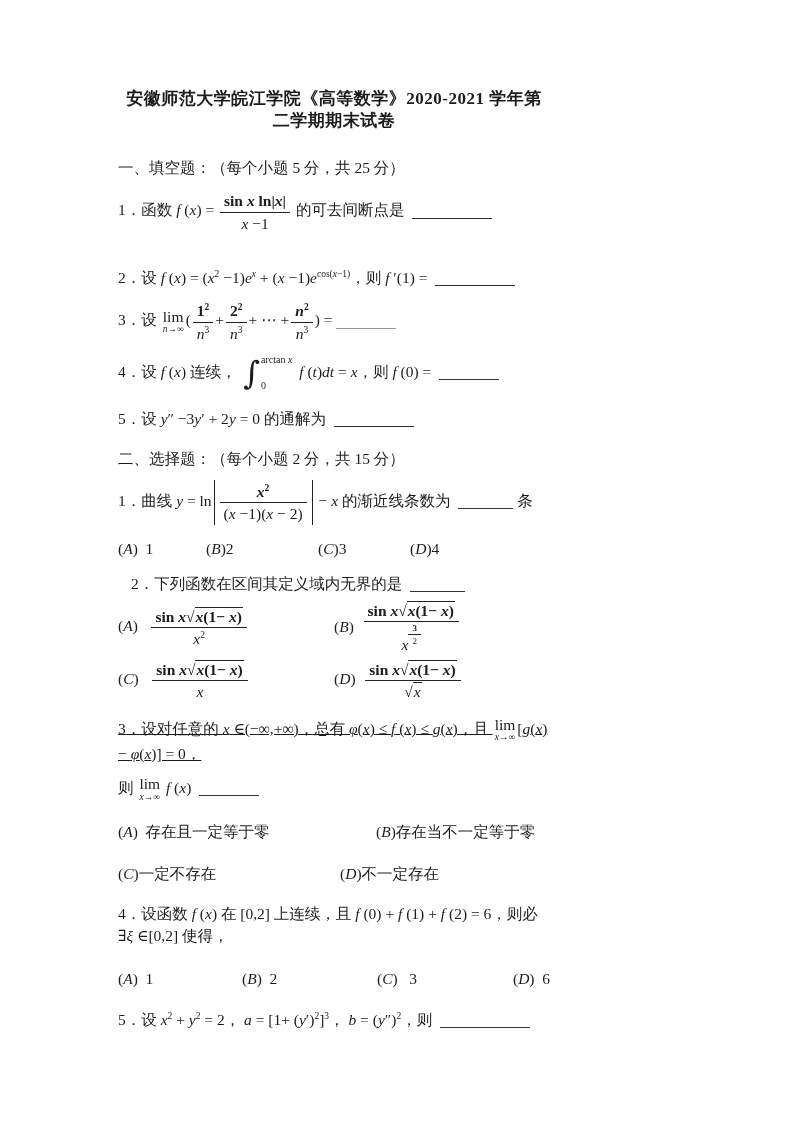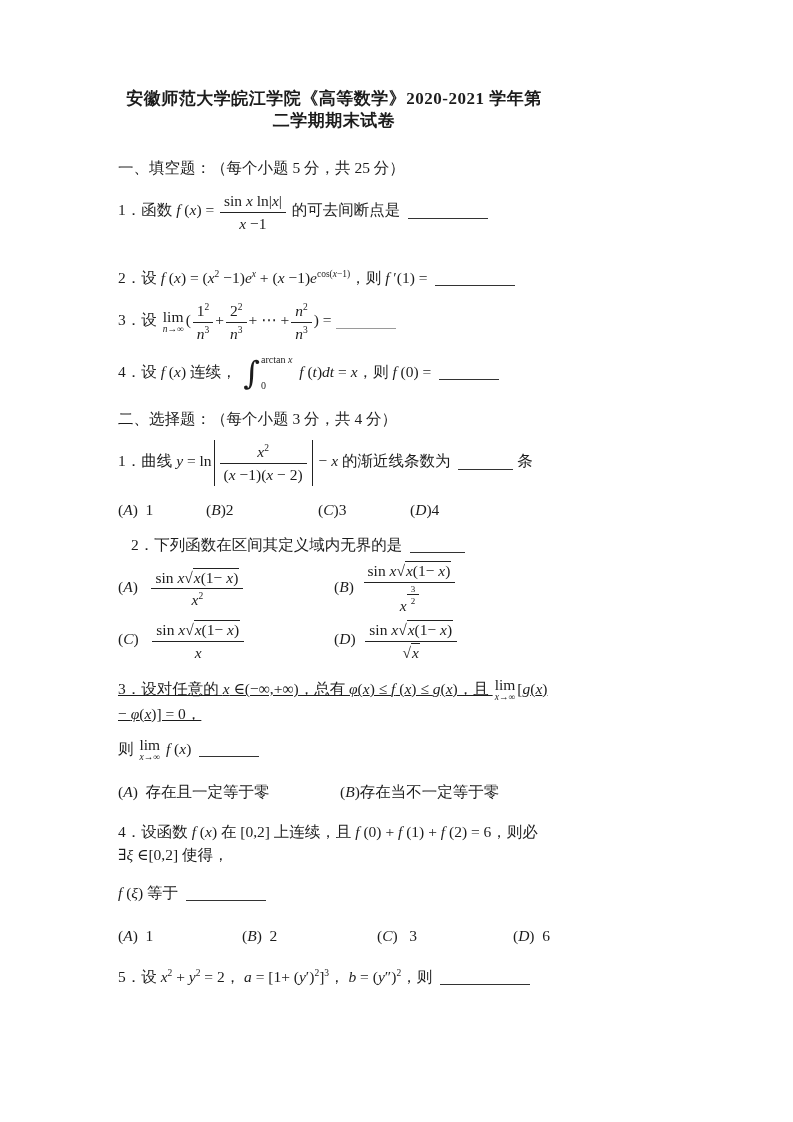--- a/index.html
+++ b/index.html
@@ -14,21 +14,21 @@
   .title {
     text-align:center; font-weight:bold; font-size:17px;
     letter-spacing:0.5px; margin-bottom:26px; line-height:1.3;
   }
   .sec-h { font-size:15.5px; margin:18px 0 6px 0; }
   .q { font-size:15.5px; line-height:1.45; }
   i { font-style:italic; }
   sup { font-size:9.5px; }
   
   .fr { display:inline-block; vertical-align:middle; text-align:center; line-height:1.25; margin:0 2px; }
-  .fr .n { display:block; border-bottom:1px solid #222; padding:0 4px 1px 4px; }
+  .fr .n { display:block; border-bottom:1px solid #222; padding:0 4px 1px 4px;font-weight:bold; }
   .fr .d { display:block; padding:1px 4px 0 4px; }
   
   .expfr { display:inline-block; vertical-align:7px; font-size:9px; line-height:1.15; text-align:center; }
   .expfr .n { display:block; border-bottom:0.8px solid #222; padding:0 1px; }
   .expfr .d { display:block; }
   
   .lim { display:inline-block; text-align:center; vertical-align:middle; line-height:1.05; margin:0 2px; }
   .lim .lt { display:block; font-size:15.5px; }
   .lim .lb { display:block; font-size:9.5px; }
   
@@ -48,21 +48,21 @@
   .m-q2 { margin:34px 0 0 0; }
   .m-q3 { margin:12px 0 0 0; }
   .m-q4 { margin:12px 0 0 0; }
   .m-q5 { margin:17px 0 0 0; }
   .m-c1 { margin:10px 0 0 0; }
   .m-c1o { margin:15px 0 0 0; }
   .m-c2 { margin:15px 0 0 13px; }
   .m-c2r { margin:5px 0 0 0; }
   .m-c3a { margin:15px 0 0 0;text-decoration:underline; }
   .m-c3b { margin:11px 0 0 0; }
-  .m-c3o1 { margin:19px 0 0 0; }
+  .m-c3o1 { margin:19px 0 0 0;gap:36px; }
   .m-c3o2 { margin:21px 0 0 0; }
   .m-c4a { margin:18px 0 0 0; }
   .m-c4b { margin:16px 0 0 0; }
   .m-c4o { margin:22px 0 0 0; }
   .m-c5 { margin:21px 0 0 0; }
   
   .optrow { display:flex; font-size:15.5px; align-items:center; }
   .optrow > span { display:inline-block; }
   .c1 .o1{width:88px} .c1 .o2{width:112px} .c1 .o3{width:92px}
   .c4 .o1{width:135px} .c4 .o2{width:147px} .c4 .o3{width:148px}
@@ -81,24 +81,25 @@
     <div class="q m-q1">1．函数 <i>f</i> (<i>x</i>) = <span class="fr"><span class="n">sin <i>x</i> ln<span>|</span><i>x</i><span>|</span></span><span class="d"><i>x</i> −1</span></span> 的可去间断点是 <span class="bl b80"></span></div>
     <div class="q m-q2">2．设 <i>f</i> (<i>x</i>) = (<i>x</i><sup>2</sup> −1)<i>e</i><sup><i>x</i></sup> + (<i>x</i> −1)<i>e</i><sup>cos(<i>x</i>−1)</sup>，则 <i>f</i> ′(1) = <span class="bl b80"></span></div>
     <div class="q m-q3">3．设 <span class="lim"><span class="lt">lim</span><span class="lb"><i>n</i>→∞</span></span>(<span class="fr"><span class="n">1<sup>2</sup></span><span class="d"><i>n</i><sup>3</sup></span></span>+<span class="fr"><span class="n">2<sup>2</sup></span><span class="d"><i>n</i><sup>3</sup></span></span>+ ⋯ +<span class="fr"><span class="n"><i>n</i><sup>2</sup></span><span class="d"><i>n</i><sup>3</sup></span></span>) =<span class="bl b60 gray"></span></div>
     <div class="q m-q4">4．设 <i>f</i> (<i>x</i>) 连续， <span class="iw">
           <span class="is">∫</span>
           <span class="il">
             <span class="hi">arctan <i>x</i></span>
             <span class="lo">0</span>
           </span>
         </span> <i>f</i> (<i>t</i>)<i>dt</i> = <i>x</i>，则 <i>f</i> (0) = <span class="bl b60"></span></div>
+    <div class="q m-q5">5．设  <i>y</i>″ −3<i>y</i>′ + 2<i>y</i> = 0 的通解为 <span class="bl b80"></span></div>
   </div>
 
   <div>
-    <div class="sec-h">二、选择题：（每个小题 3 分，共 4 分）</div>
+    <div class="sec-h">二、选择题：（每个小题 2 分，共 15 分）</div>
 
     <div class="q m-c1">1．曲线 <i>y</i> = ln<span class="ab"><span class="fr"><span class="n"><i>x</i><sup>2</sup></span><span class="d">(<i>x</i> −1)(<i>x</i> − 2)</span></span></span> − <i>x</i> 的渐近线条数为 <span class="bl b55"></span> 条</div>
     <div class="optrow c1 m-c1o">
       <span class="o1">(<i>A</i>)&nbsp;&nbsp;1</span>
       <span class="o2">(<i>B</i>)2</span>
       <span class="o3">(<i>C</i>)3</span>
       <span class="o4">(<i>D</i>)4</span>
     </div>
 
     <div class="q m-c2">2．下列函数在区间其定义域内无界的是 <span class="bl b55"></span></div>
@@ -110,23 +111,26 @@
       <span>(<i>C</i>)&nbsp;&nbsp;&nbsp;<span class="fr"><span class="n">sin <i>x</i><span class="sq">√<span class="r"><i>x</i>(1− <i>x</i>)</span></span></span><span class="d"><i>x</i></span></span></span>
       <span>(<i>D</i>)&nbsp;&nbsp;<span class="fr"><span class="n">sin <i>x</i><span class="sq">√<span class="r"><i>x</i>(1− <i>x</i>)</span></span></span><span class="d"><span class="sq">√<span class="r"><i>x</i></span></span></span></span></span>
     </div>
 
     <div class="q m-c3a">3．设对任意的 <i>x</i> ∈(−∞,+∞)，总有 <i>φ</i>(<i>x</i>) ≤ <i>f</i> (<i>x</i>) ≤ <i>g</i>(<i>x</i>)，且 <span class="lim"><span class="lt">lim</span><span class="lb"><i>x</i>→∞</span></span>[<i>g</i>(<i>x</i>) − <i>φ</i>(<i>x</i>)] = 0，</div>
     <div class="q m-c3b">则 <span class="lim"><span class="lt">lim</span><span class="lb"><i>x</i>→∞</span></span> <i>f</i> (<i>x</i>) <span class="bl b60"></span></div>
     <div class="optrow c3row m-c3o1">
       <span>(<i>A</i>)&nbsp; 存在且一定等于零</span>
       <span>(<i>B</i>)存在当不一定等于零</span>
     </div>
+    <div class="optrow c3row m-c3o2">
+      <span>(<i>C</i>)一定不存在</span>
+      <span>(<i>D</i>)不一定存在</span>
+    </div>
 
     <div class="q m-c4a">4．设函数 <i>f</i> (<i>x</i>) 在 [0,2] 上连续，且 <i>f</i> (0) + <i>f</i> (1) + <i>f</i> (2) = 6，则必 ∃<i>ξ</i> ∈[0,2] 使得，</div>
-    <div class="q m-c4b"><i>f</i> (<i>ξ</i>) 等于 <span class="bl b80"></span></div>
     <div class="optrow c4 m-c4o">
       <span class="o1">(<i>A</i>)&nbsp;&nbsp;1</span>
       <span class="o2">(<i>B</i>)&nbsp;&nbsp;2</span>
       <span class="o3">(<i>C</i>)&nbsp;&nbsp;&nbsp;3</span>
       <span class="o4">(<i>D</i>)&nbsp;&nbsp;6</span>
     </div>
 
     <div class="q m-c5">5．设 <i>x</i><sup>2</sup> + <i>y</i><sup>2</sup> = 2，  <i>a</i> = [1+ (<i>y</i>′)<sup>2</sup>]<sup>3</sup>，  <i>b</i> = (<i>y</i>″)<sup>2</sup>，则 <span class="bl b90"></span></div>
   </div>
 

